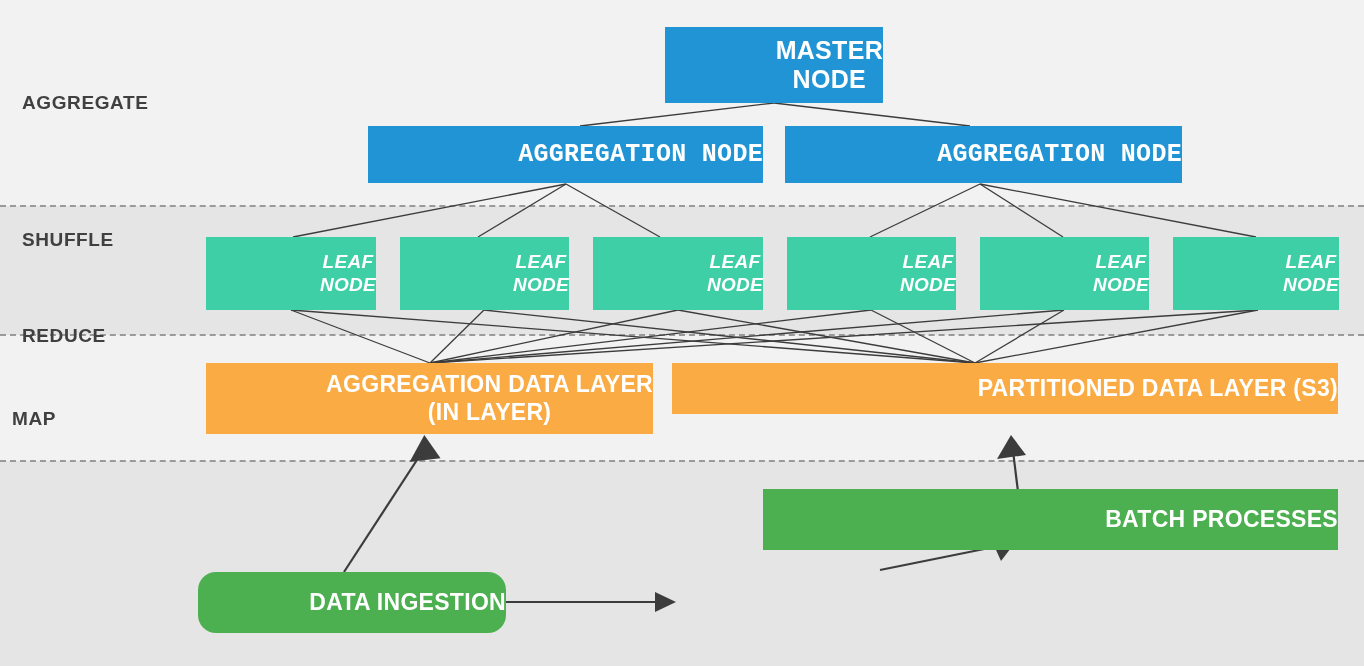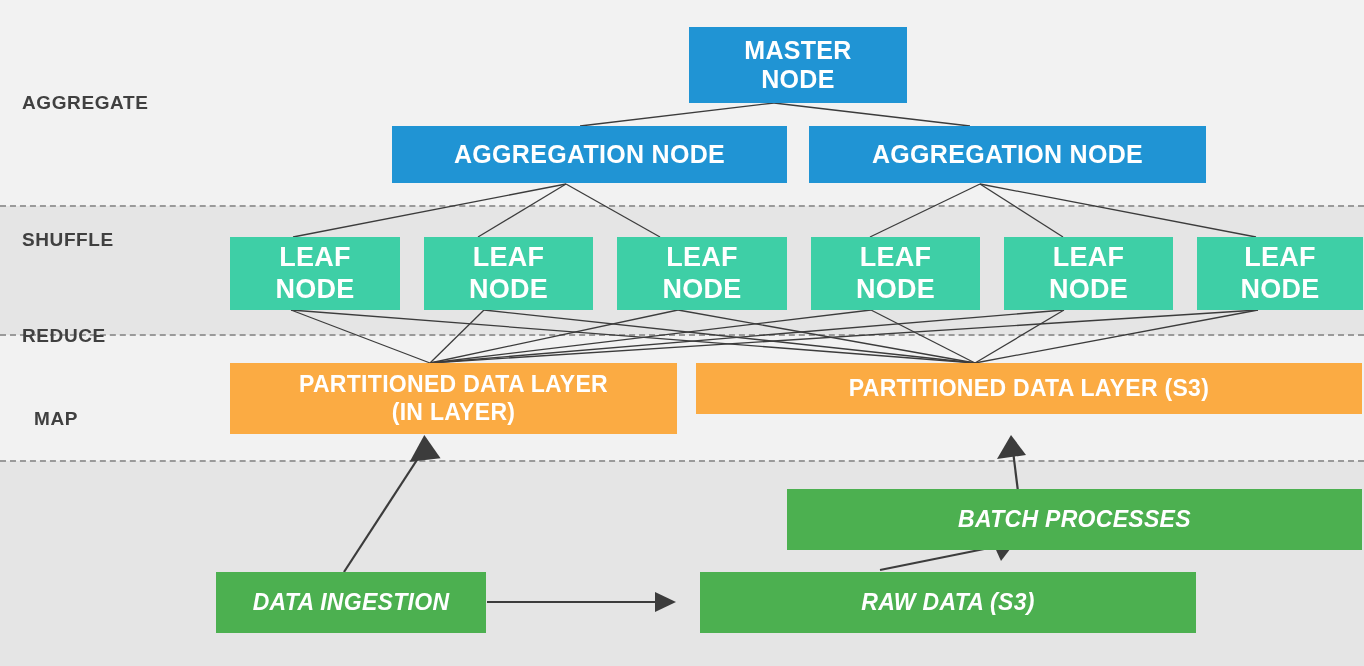--- a/index.html
+++ b/index.html
@@ -32,58 +32,57 @@
   }
 
   
   #wires{position:absolute;left:0;top:0;width:1364px;height:666px;}
 
   
   .node{
     position:absolute;
     display:flex;
     align-items:center;
-    justify-content:center;
+    justify-content:flex-end;
     text-align:center;
     color:#ffffff;
     font-weight:bold;
     line-height:1.18;
     letter-spacing:0.3px;
     box-sizing:border-box;
-    margin-left:24px;
   }
   .blue{background:#2094d4;}
   .teal{background:#3ecfa6;}
   .orange{background:#fbab43;}
-  .green{background:#4cb050;font-style:italic;}
+  .green{background:#4cb050;}
 
   .f-master{font-size:25px;}
-  .f-agg{font-size:25px;}
-  .f-leaf{font-size:27px;}
+  .f-agg{font-size:25px;font-family:Liberation Mono, monospace;}
+  .f-leaf{font-size:19px;font-style:italic;}
   .f-layer{font-size:23px;}
   .f-green{font-size:23px;}
 </style>
 </head>
 <body>
 
 <div id="stage">
 
   <div class="band band-light" style="top:0;height:206px;"></div>
   <div class="band band-dark" style="top:206px;height:129px;"></div>
   <div class="band band-light" style="top:335px;height:126px;"></div>
   <div class="band band-dark" style="top:461px;height:205px;"></div>
 
   <div class="dash" style="top:205px;"></div>
   <div class="dash" style="top:334px;"></div>
   <div class="dash" style="top:460px;"></div>
 
   <div class="stage-label" style="left:22px;top:92px;">AGGREGATE</div>
   <div class="stage-label" style="left:22px;top:229px;">SHUFFLE</div>
   <div class="stage-label" style="left:22px;top:325px;">REDUCE</div>
-  <div class="stage-label" style="left:34px;top:408px;">MAP</div>
+  <div class="stage-label" style="left:12px;top:408px;">MAP</div>
 
   <svg id="wires" viewBox="0 0 1364 666">
     <g stroke="#3c3c3c" stroke-width="1.3" fill="none">
 
       <path d="M774,103 L580,126"></path>
       <path d="M774,103 L970,126"></path>
 
       <path d="M566,184 L293,237"></path>
       <path d="M566,184 L478,237"></path>
       <path d="M566,184 L660,237"></path>
@@ -145,23 +144,22 @@
   </div>
   <div class="node teal f-leaf" style="left:980px;top:237px;width:169px;height:73px;">
     <div><span>LEAF</span><br><span>NODE</span></div>
   </div>
   <div class="node teal f-leaf" style="left:1173px;top:237px;width:166px;height:73px;">
     <div><span>LEAF</span><br><span>NODE</span></div>
   </div>
 
   <div class="node orange f-layer" style="left:206px;top:363px;width:447px;height:71px;">
     <div>
-      <span>PARTITIONED DATA LAYER</span><br>
+      <span>AGGREGATION DATA LAYER</span><br>
       <span>(IN LAYER)</span>
     </div>
   </div>
   <div class="node orange f-layer" style="left:672px;top:363px;width:666px;height:51px;">PARTITIONED DATA LAYER (S3)</div>
 
   <div class="node green f-green" style="left:763px;top:489px;width:575px;height:61px;">BATCH PROCESSES</div>
-  <div class="node green f-green" style="left:192px;top:572px;width:270px;height:61px;">DATA INGESTION</div>
-  <div class="node green f-green" style="left:676px;top:572px;width:496px;height:61px;">RAW DATA (S3)</div>
+  <div class="node green f-green" style="left:198px;top:572px;width:308px;height:61px;border-radius:18px;">DATA INGESTION</div>
 
 </div>
 
 </body></html>

